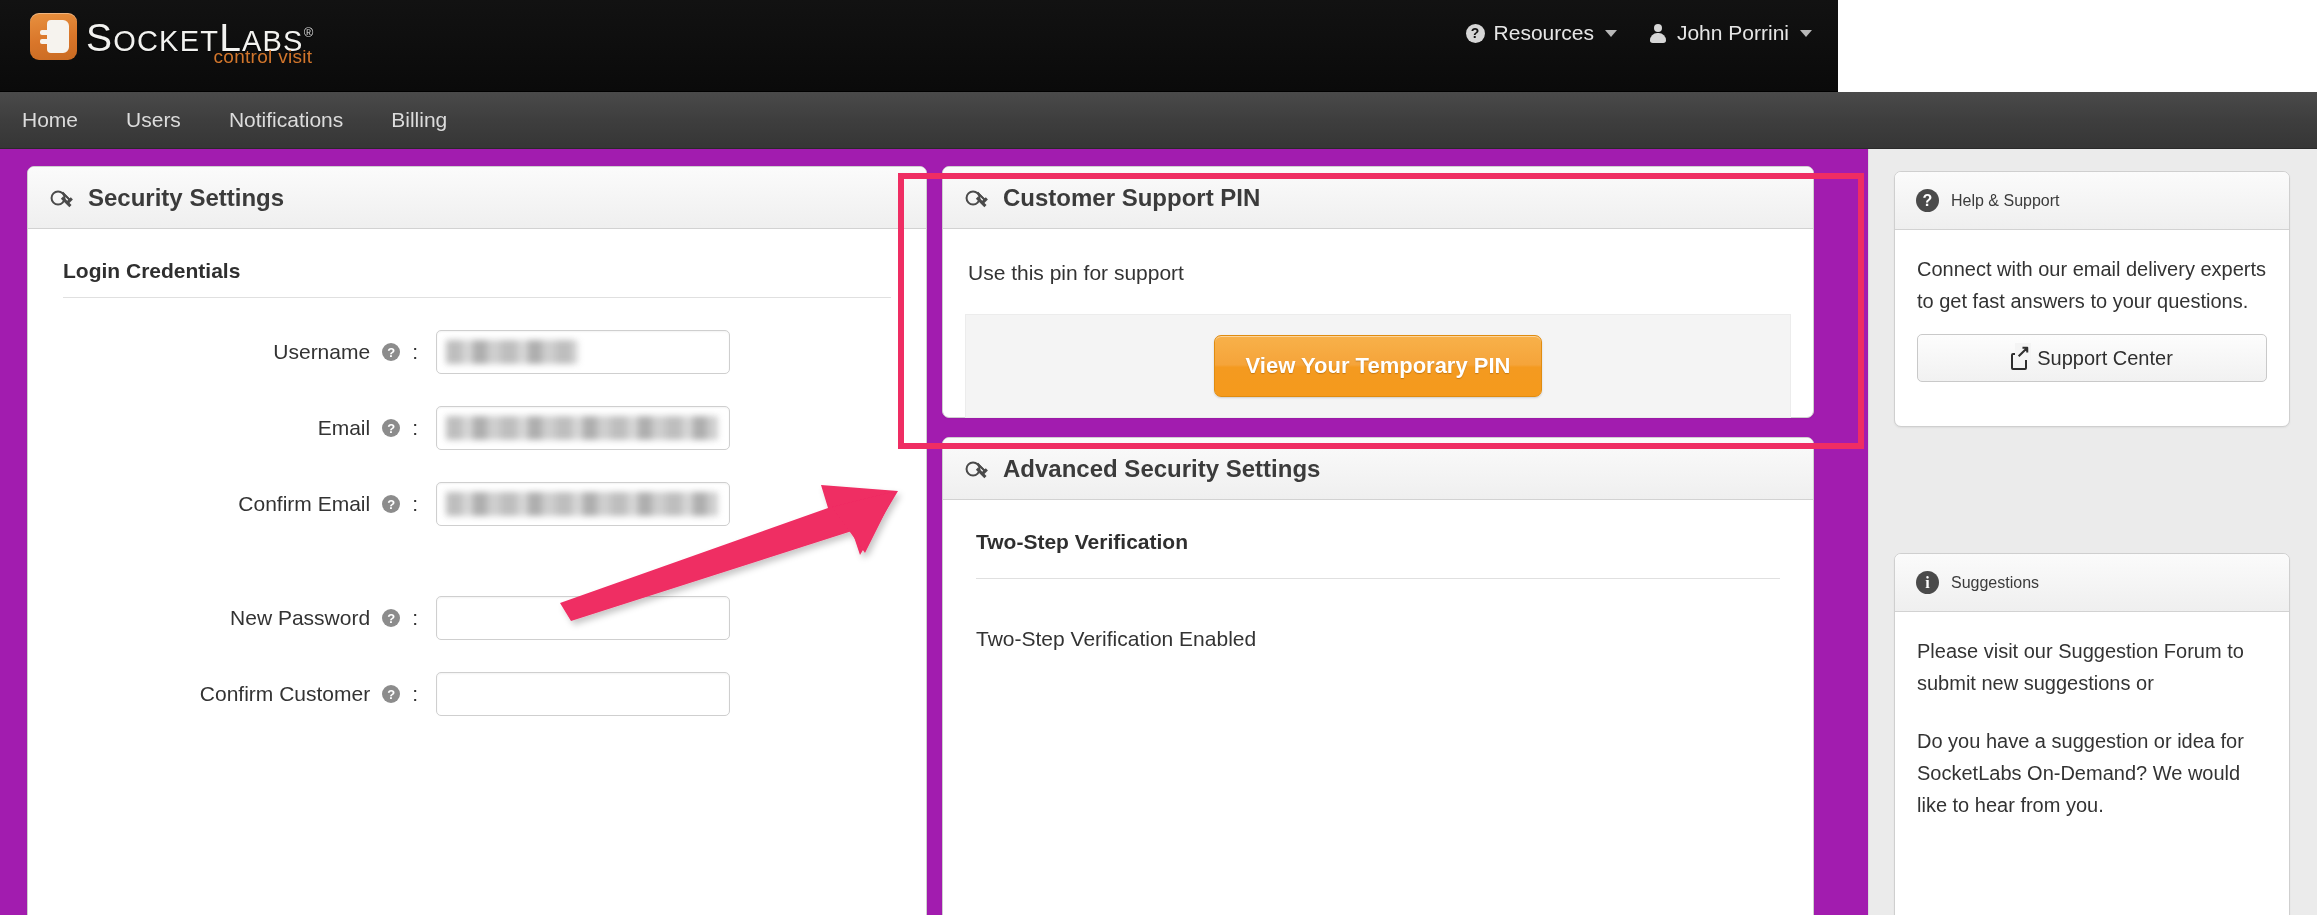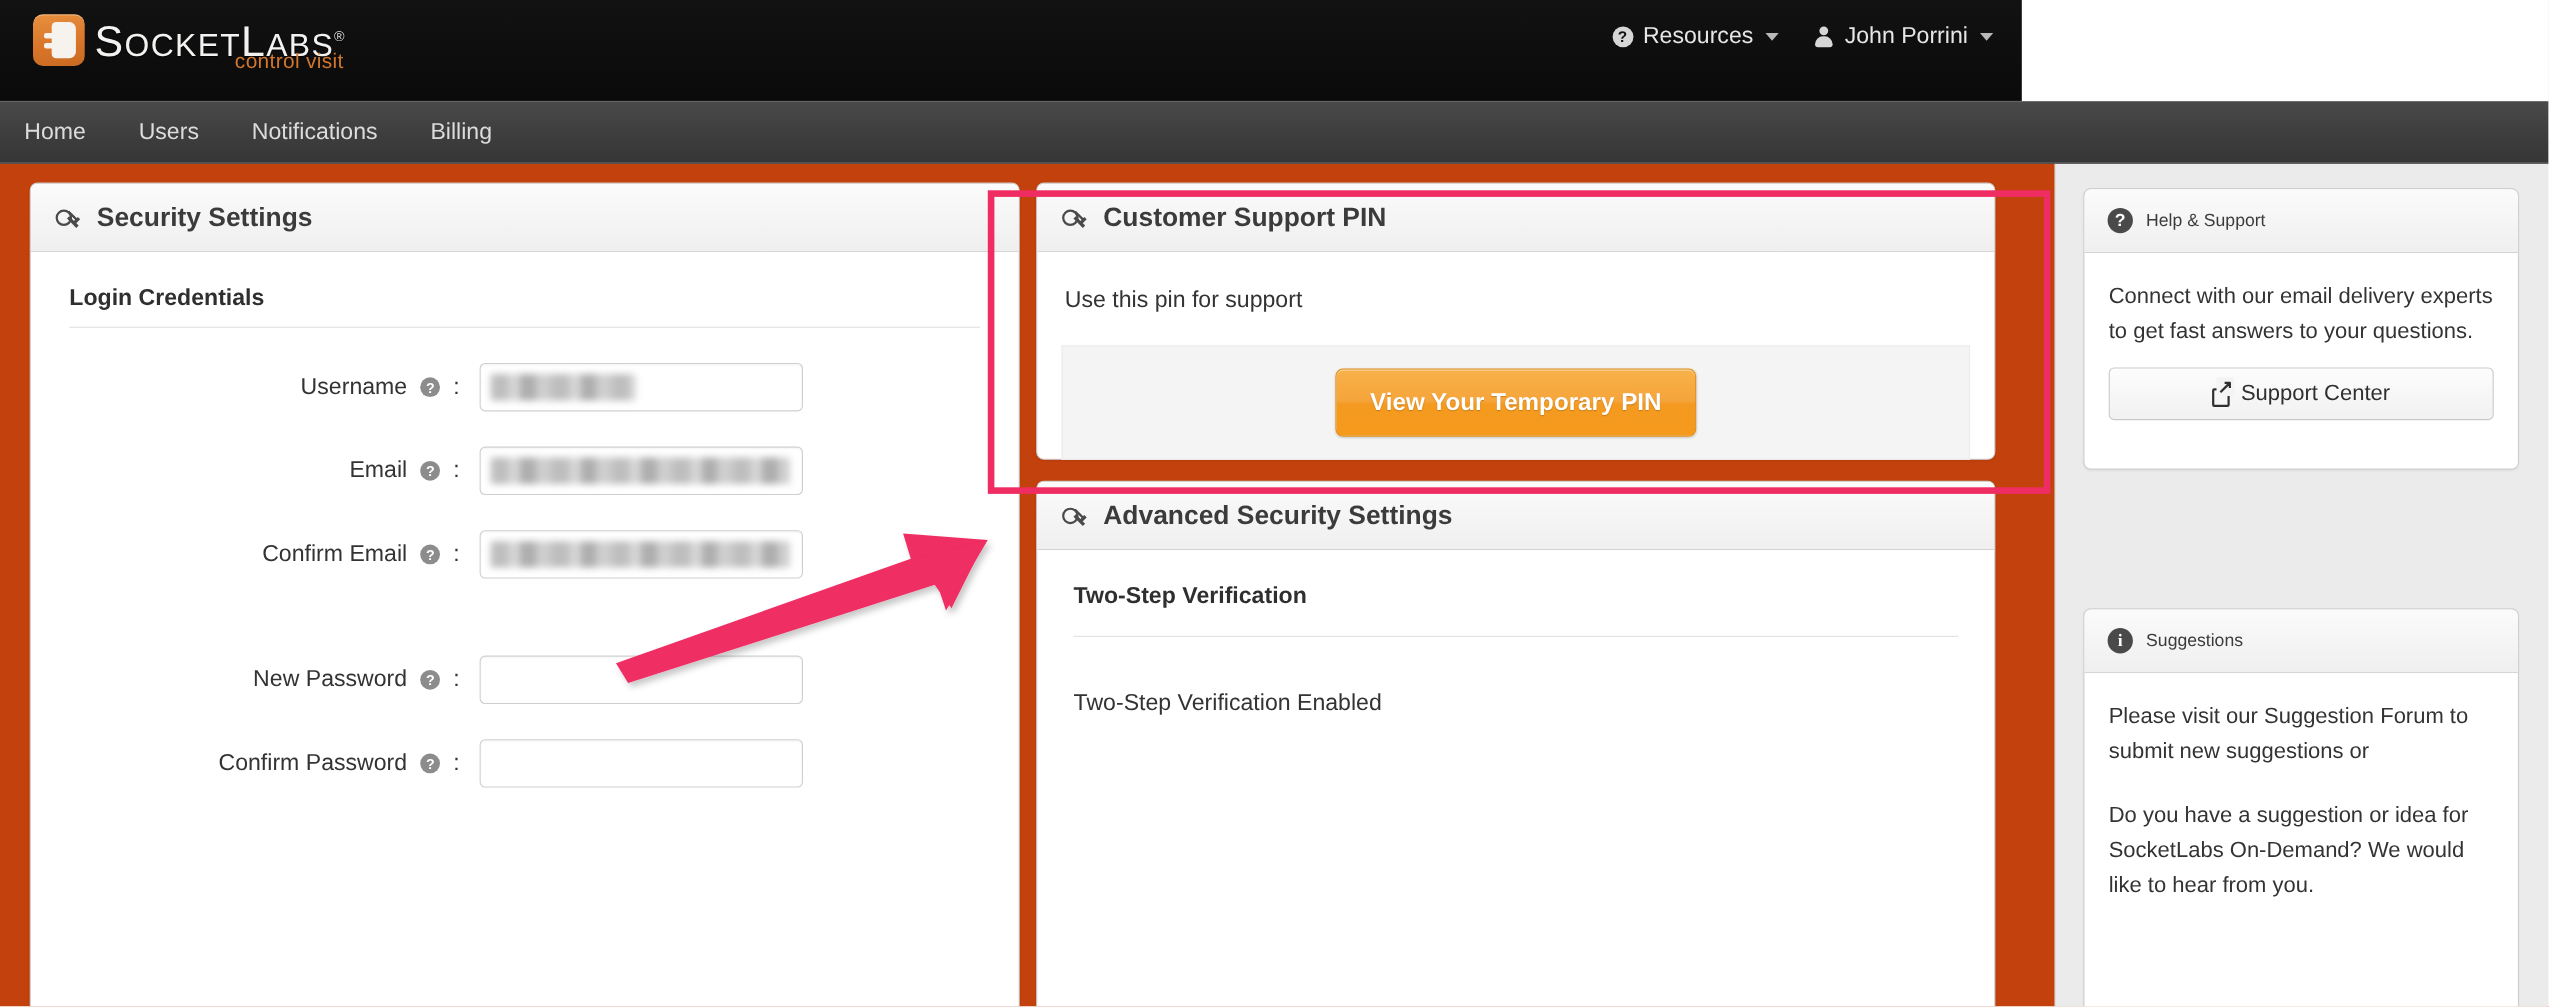--- a/index.html
+++ b/index.html
@@ -175,21 +175,21 @@
     left: 0; top: 149px;
     width: 2317px; height: 766px;
     background: #ffffff;
   }
 
   .content-col {
     position: absolute;
     left: 0; top: 0;
     width: 1868px;
     height: 766px;
-    background: #c2410c;
+    background: #a21caf;
   }
 
   .sidebar-col {
     position: absolute;
     left: 1868px; top: 0;
     width: 449px;
     height: 766px;
     background: #ebebeb;
     border-left: 1px solid #dcdcdc;
   }
@@ -592,21 +592,21 @@
               <div class="form-label">
                 <span>New Password</span>
                 <span class="lbl-help">?</span>
                 <span>:</span>
               </div>
               <div class="txt-input"></div>
             </div>
 
             <div class="form-row">
               <div class="form-label">
-                <span>Confirm Password</span>
+                <span>Confirm Customer</span>
                 <span class="lbl-help">?</span>
                 <span>:</span>
               </div>
               <div class="txt-input"></div>
             </div>
 
           </div>
         </div>
       </div>
 

